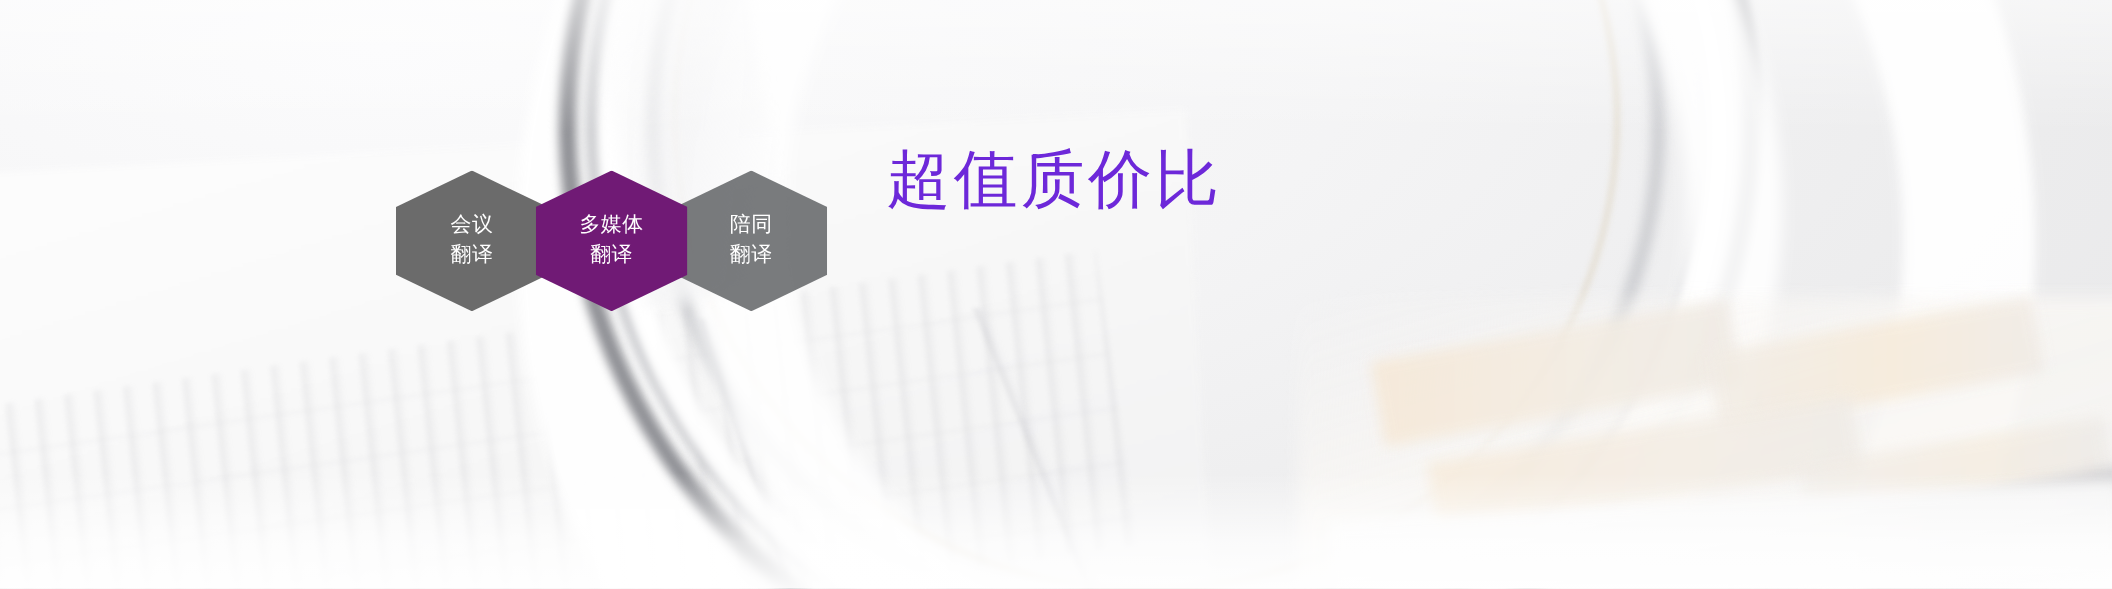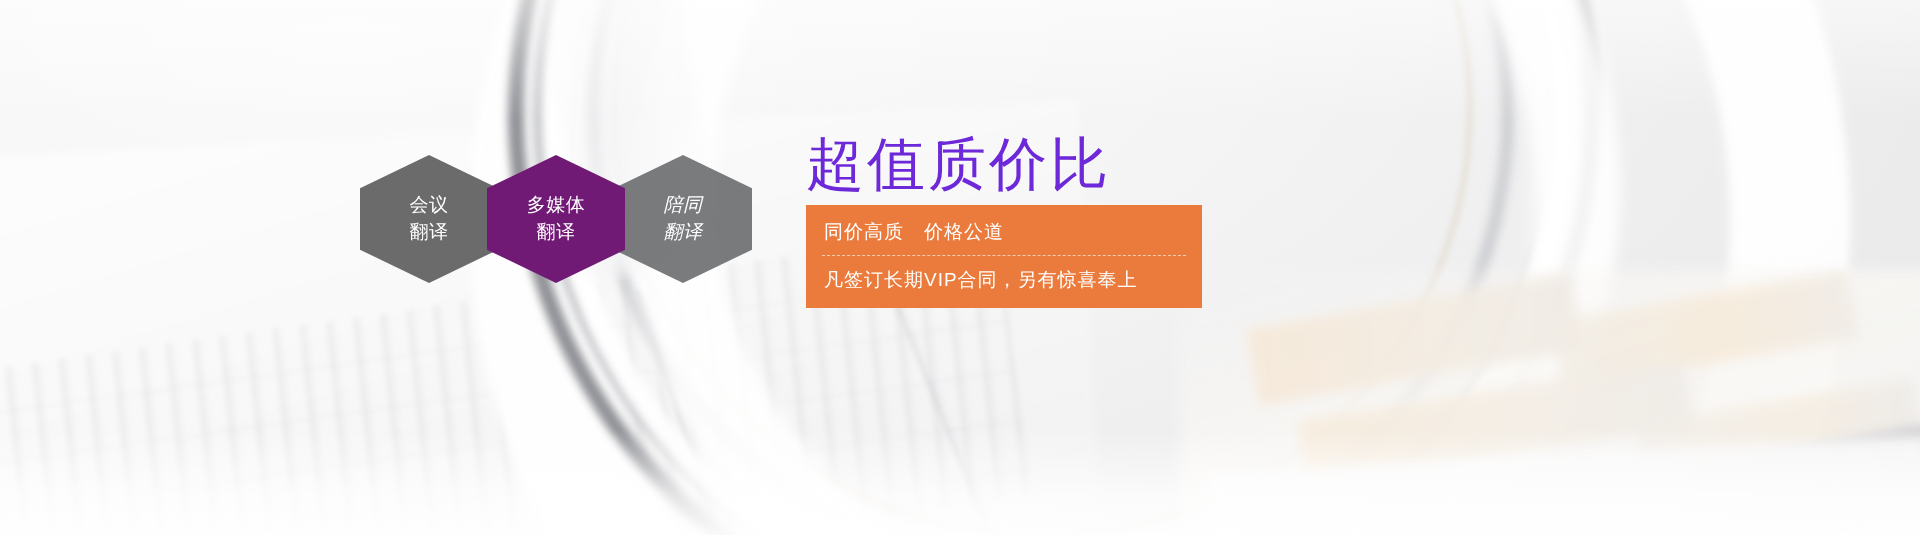--- a/index.html
+++ b/index.html
@@ -200,21 +200,21 @@
     letter-spacing: .5px;
     text-align: center;
     box-sizing: border-box;
   }
   .hex-gray   { background: #6b6b6b; }
   .hex-gray2  { background: rgba(92,94,96,.82); }
   .hex-orange { background: #701a75; }
 
   .hex-1 { left: 0px;   z-index: 1; }
   .hex-2 { left: 127px; z-index: 3; }
-  .hex-3 { left: 254px; z-index: 2; font-style: italic; }
+  .hex-3 { left: 254px; z-index: 2; }
 
   .hex-line { display: block; white-space: nowrap; }
 
   
   #headline {
     position: absolute;
     left: 806px;
     top: 132px;
     font-size: 58px;
     font-weight: normal;
@@ -294,19 +294,14 @@
 
     <div class="hex hex-gray2 hex-3">
       <span class="hex-line">陪同</span>
       <span class="hex-line">翻译</span>
     </div>
 
   </div>
 
   <div id="headline">超值质价比</div>
 
-  <div id="promo-banner">
-    <div class="promo-line promo-line-1">同价高质　价格公道</div>
-    <div class="promo-divider"></div>
-    <div class="promo-line promo-line-2">凡签订长期VIP合同，另有惊喜奉上</div>
-  </div>
 
 </div>
 
 </body></html>

